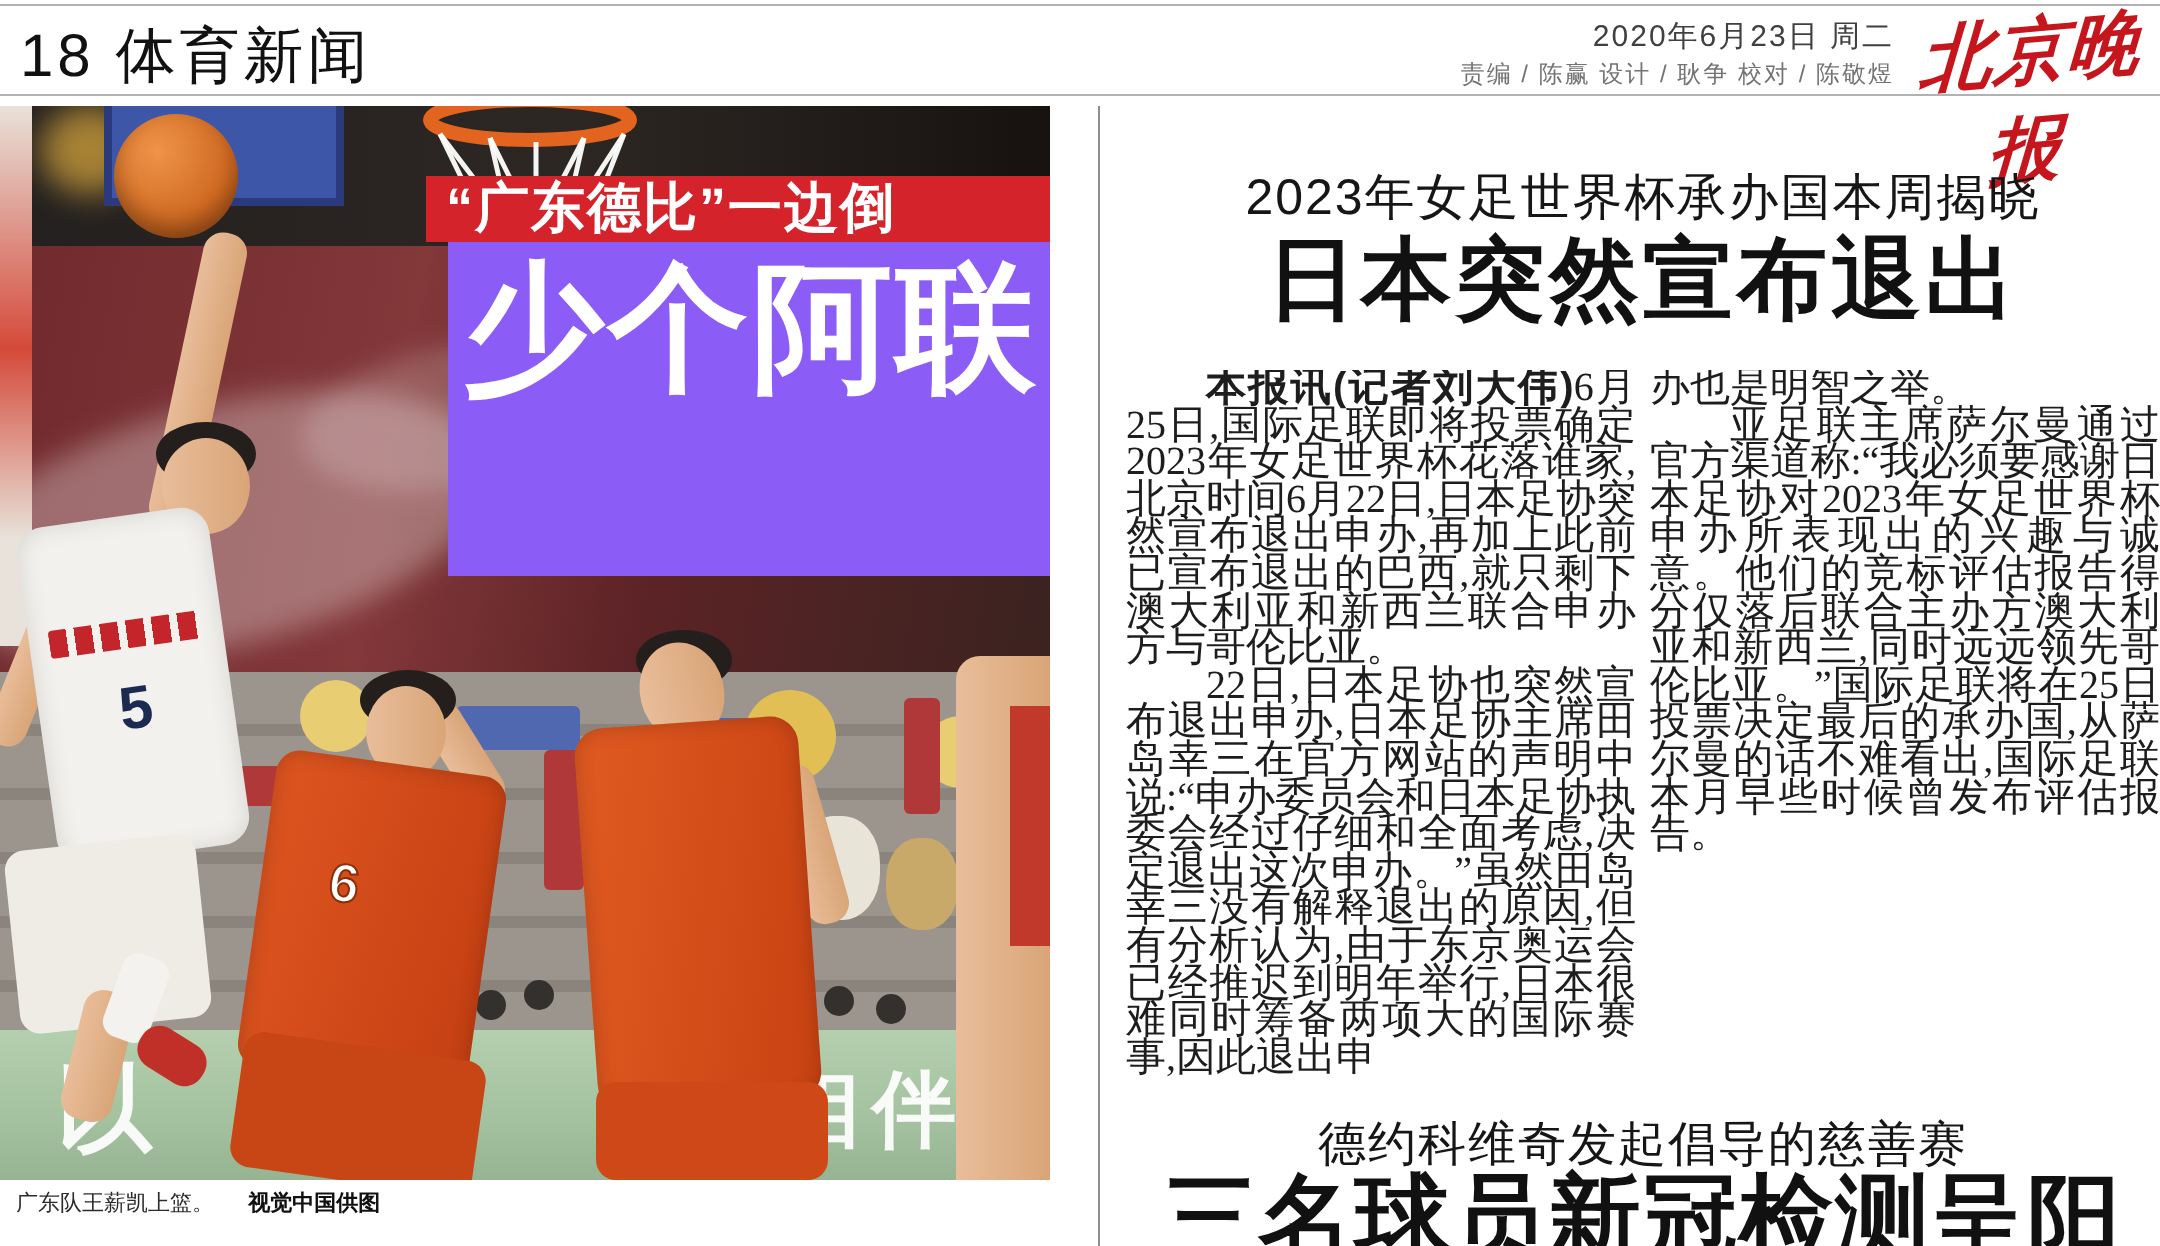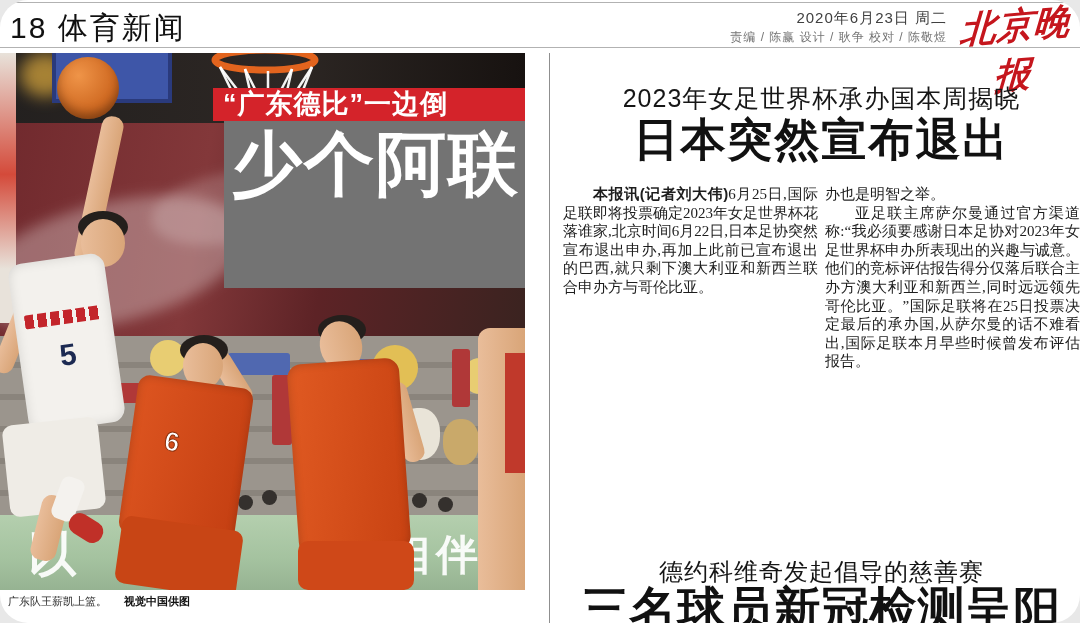--- a/index.html
+++ b/index.html
@@ -1,20 +1,20 @@
 <!DOCTYPE html>
 <html><head>
 <meta charset="utf-8">
 <style>
   * { margin:0; padding:0; box-sizing:border-box; }
   html,body { background:#e8e8e8; }
   #page {
     position:relative; width:1080px; height:623px; margin:0 auto;
     background:#ffffff; overflow:hidden;
-    font-family:"Liberation Sans","DejaVu Sans",sans-serif; color:#1a1a1a;border-radius:28px;
+    font-family:"Liberation Sans","DejaVu Sans",sans-serif; color:#1a1a1a;
   }
   .abs { position:absolute; }
   .rule { background:#b2b2b2; height:1px; left:0; width:1080px; }
 
   
   .page-head { left:10px; top:8px; font-size:30px; letter-spacing:2px; color:#111; font-weight:500; }
   .head-date { top:9px; right:133px; font-size:15px; color:#404040; letter-spacing:1px; }
   .head-credits { top:29px; right:133px; font-size:12px; color:#737373; letter-spacing:1px; }
   .masthead { top:2px; right:2px; width:128px; text-align:center;
     font-family:"Liberation Serif","DejaVu Serif",serif; font-style:italic; font-weight:bold;
@@ -35,34 +35,34 @@
   .led-txt { position:absolute; color:rgba(255,255,255,.92); font-weight:bold; }
   .blob { position:absolute; border-radius:50%; }
   .sign { position:absolute; border-radius:3px; }
   .head-dot { position:absolute; width:15px; height:15px; border-radius:50%; background:#34302d; }
   .skin { background:linear-gradient(90deg,#e9bd9a,#d9a578); }
   .hair { background:#241f1c; border-radius:50%; }
 
   
   .ov-kicker { left:213px; top:35px; width:312px; height:33px; background:#d4232a; color:#fff;
     font-size:27px; font-weight:bold; line-height:33px; padding-left:10px; letter-spacing:1px; white-space:nowrap; }
-  .ov-box { left:224px; top:68px; width:301px; height:167px; background:#737373; color:#fff; padding:3px 0 0 8px; }
+  .ov-box { left:224px; top:68px; width:301px; height:167px; background:#8b5cf6; color:#fff; padding:3px 0 0 8px; }
   .ov-box div { font-size:70px; line-height:80px; font-weight:900; letter-spacing:2px; white-space:nowrap; }
 
   .caption { left:8px; top:594px; font-size:11px; color:#2c2c2c; }
   .caption .cap-main { font-family:"Liberation Serif","DejaVu Serif",serif; }
   .caption .cap-credit { font-weight:bold; color:#101010; margin-left:14px; }
 
   
   .vdiv { left:549px; top:53px; width:1px; height:570px; background:#8f8f8f; }
   .art { left:563px; width:517px; text-align:center; }
   .kicker1 { top:82px; font-size:25px; color:#161616; letter-spacing:1px; font-weight:500; }
   .headline1 { top:110px; font-size:45px; font-weight:900; color:#111; letter-spacing:2px; }
   .bodycols { left:563px; top:185px; width:517px; height:392px; display:flex; gap:7px; overflow:hidden;
-    font-family:"Liberation Serif","DejaVu Serif",serif; font-size:15px; line-height:18.6px;
+    font-family:"Liberation Serif","DejaVu Serif",serif; font-size:20px; line-height:18.6px;
     color:#1d1d1d; text-align:justify; }
   .bodycols .col { width:255px; }
   .bodycols p { text-indent:2em; }
   .bodycols p.noindent { text-indent:0; }
   .lead { font-weight:bold; font-family:"Liberation Sans","DejaVu Sans",sans-serif; }
   .kicker2 { top:556px; font-size:24px; color:#161616; letter-spacing:1px; font-weight:500; }
   .headline2 { top:578px; font-size:47px; font-weight:900; color:#111; letter-spacing:1px; }
 </style>
 </head>
 <body>
@@ -179,20 +179,21 @@
   </div>
 
   <div class="abs vdiv"></div>
 
   <div class="abs art kicker1">2023年女足世界杯承办国本周揭晓</div>
   <div class="abs art headline1">日本突然宣布退出</div>
 
   <div class="abs bodycols">
     <div class="col">
       <p><span class="lead">本报讯(记者刘大伟)</span><span>6月25日,国际足联即将投票确定2023年女足世界杯花落谁家,北京时间6月22日,日本足协突然宣布退出申办,再加上此前已宣布退出的巴西,就只剩下澳大利亚和新西兰联合申办方与哥伦比亚。</span></p>
+      <p>22日,日本足协也突然宣布退出申办,日本足协主席田岛幸三在官方网站的声明中说:“申办委员会和日本足协执委会经过仔细和全面考虑,决定退出这次申办。”虽然田岛幸三没有解释退出的原因,但有分析认为,由于东京奥运会已经推迟到明年举行,日本很难同时筹备两项大的国际赛事,因此退出申</p>
     </div>
     <div class="col">
       <p class="noindent">办也是明智之举。</p>
       <p>亚足联主席萨尔曼通过官方渠道称:“我必须要感谢日本足协对2023年女足世界杯申办所表现出的兴趣与诚意。他们的竞标评估报告得分仅落后联合主办方澳大利亚和新西兰,同时远远领先哥伦比亚。”国际足联将在25日投票决定最后的承办国,从萨尔曼的话不难看出,国际足联本月早些时候曾发布评估报告。</p>
     </div>
   </div>
 
   <div class="abs art kicker2">德约科维奇发起倡导的慈善赛</div>
   <div class="abs art headline2">三名球员新冠检测呈阳性</div>
 

